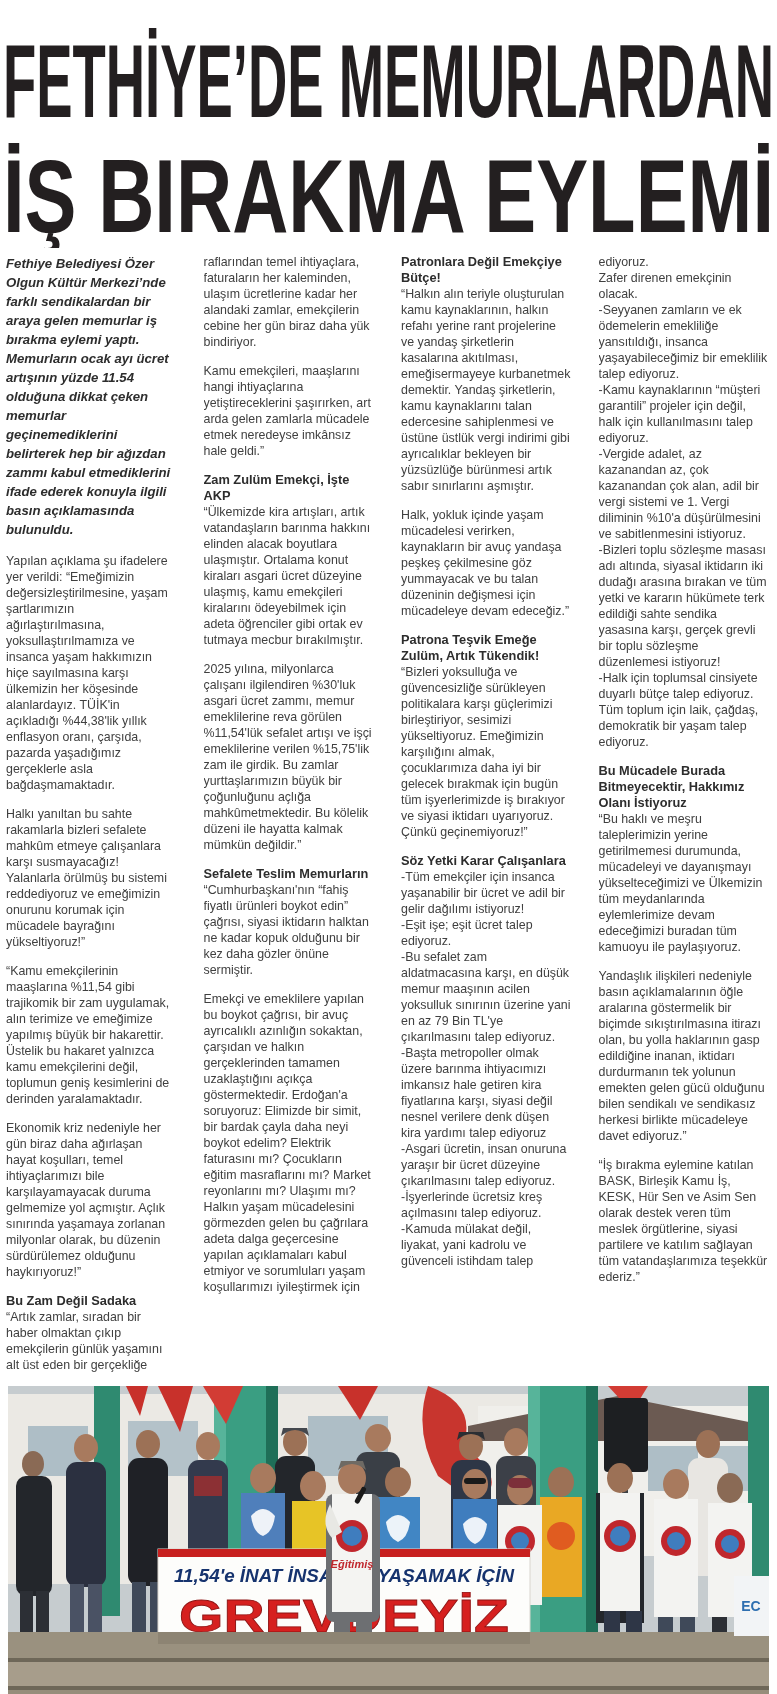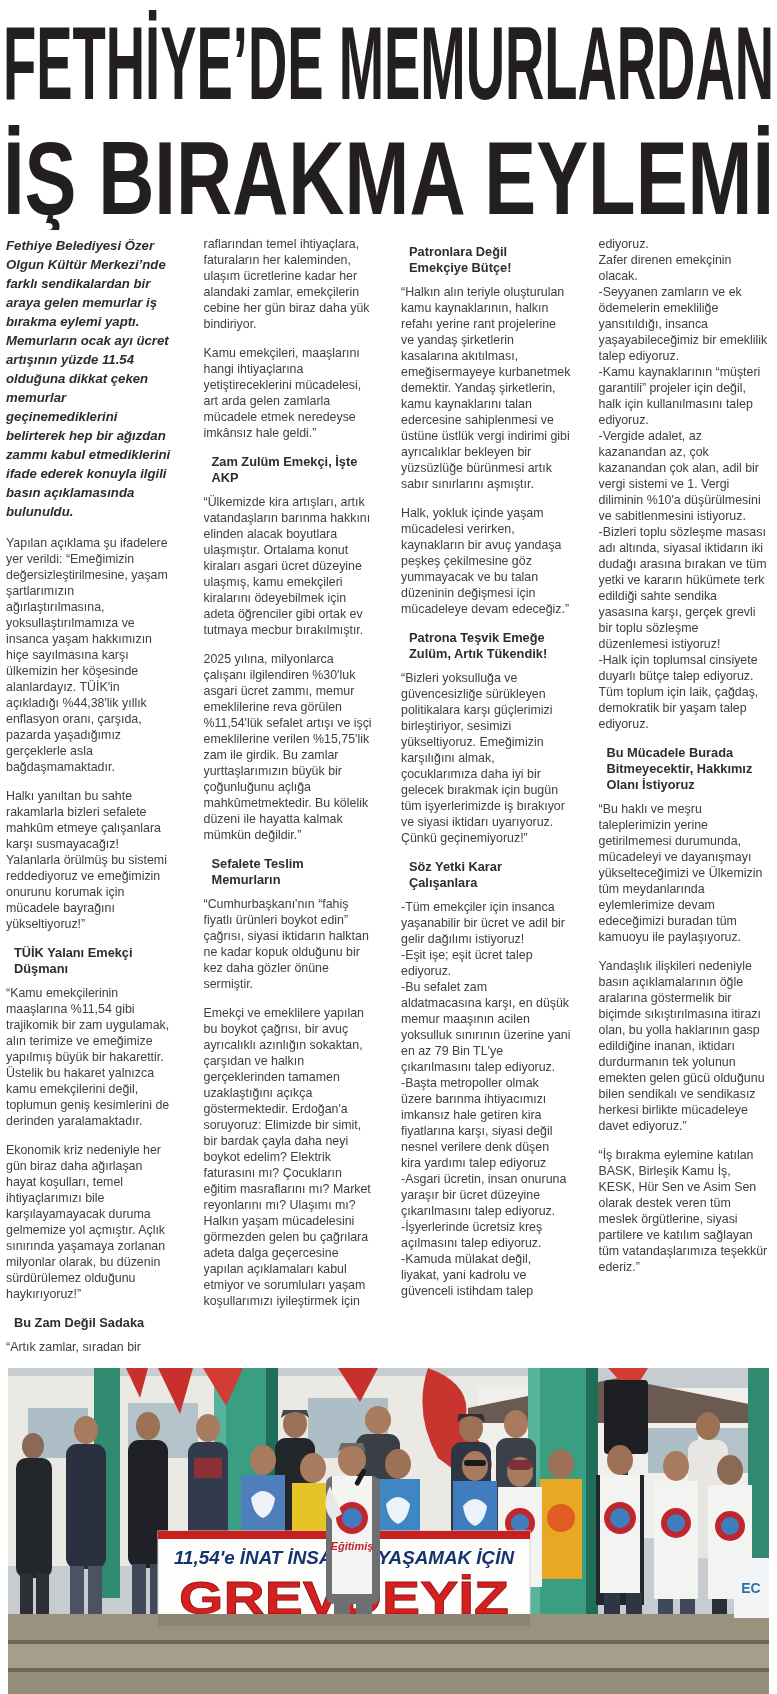--- a/index.html
+++ b/index.html
@@ -1,30 +1,30 @@
 <!DOCTYPE html>
 <html lang="tr"><head>
 <meta charset="utf-8">
 <style>
   html,body{margin:0;padding:0;background:#ffffff;}
   body{width:777px;font-family:"Liberation Sans",sans-serif;color:#3d3d3d;}
   .page{width:777px;overflow:hidden;background:#fff;}
 
   
-  .masthead{padding:2px 3px 0 3px;}
+  .masthead{padding:20px 3px 0 3px;}
   .masthead svg{display:block;}
 
   
   .columns{display:grid;grid-template-columns:repeat(4,1fr);column-gap:28px;
            padding:6px 9px 8px 6px;height:1122px;overflow:hidden;}
   .col{overflow:hidden;}
   .blk{font-size:12.4px;line-height:16px;white-space:pre-line;color:#404040;text-align:left;}
   .blk.p{margin:0 0 13px 0;}
   .blk.lede{font-weight:bold;font-style:italic;font-size:13.2px;line-height:19px;color:#2d2d2d;margin:0 0 14px 0;}
-  .blk.h{font-weight:bold;font-size:12.8px;color:#2d2d2d;margin:8px;}
+  .blk.h{font-weight:bold;font-size:12.8px;color:#2d2d2d;margin:0;}
 
   
   .photo-wrap{padding:2px 8px 0 8px;}
   .photo-wrap svg{display:block;}
 </style>
 </head>
 <body>
 
 <div class="page">
 
@@ -33,29 +33,28 @@
       <text x="0" y="97" textLength="771" lengthAdjust="spacingAndGlyphs" font-family="Liberation Sans, sans-serif" font-weight="bold" font-size="104" fill="#231f20">FETHİYE’DE MEMURLARDAN</text>
       <text x="0" y="212" textLength="771" lengthAdjust="spacingAndGlyphs" font-family="Liberation Sans, sans-serif" font-weight="bold" font-size="104" fill="#231f20">İŞ BIRAKMA EYLEMİ</text>
     </svg>
   </header>
 
   <main class="columns">
     <div class="col">
         <div class="blk lede">Fethiye Belediyesi Özer Olgun Kültür Merkezi’nde farklı sendikalardan bir araya gelen memurlar iş bırakma eylemi yaptı. Memurların ocak ayı ücret artışının yüzde 11.54 olduğuna dikkat çeken memurlar geçinemediklerini belirterek hep bir ağızdan zammı kabul etmediklerini ifade ederek konuyla ilgili basın açıklamasında bulunuldu.</div>
         <div class="blk p">Yapılan açıklama şu ifadelere yer verildi: “Emeğimizin değersizleştirilmesine, yaşam şartlarımızın ağırlaştırılmasına, yoksullaştırılmamıza ve insanca yaşam hakkımızın hiçe sayılmasına karşı ülkemizin her köşesinde alanlardayız. TÜİK'in açıkladığı %44,38'lik yıllık enflasyon oranı, çarşıda, pazarda yaşadığımız gerçeklerle asla bağdaşmamaktadır.</div>
         <div class="blk p">Halkı yanıltan bu sahte rakamlarla bizleri sefalete mahkûm etmeye çalışanlara karşı susmayacağız! Yalanlarla örülmüş bu sistemi reddediyoruz ve emeğimizin onurunu korumak için mücadele bayrağını yükseltiyoruz!”</div>
-        <div class="blk h">TÜİK Yalanı Emekçi Düşmanı</div>
         <div class="blk p">“Kamu emekçilerinin maaşlarına %11,54 gibi trajikomik bir zam uygulamak, alın terimize ve emeğimize yapılmış büyük bir hakarettir. Üstelik bu hakaret yalnızca kamu emekçilerini değil, toplumun geniş kesimlerini de derinden yaralamaktadır.</div>
         <div class="blk p">Ekonomik kriz nedeniyle her gün biraz daha ağırlaşan hayat koşulları, temel ihtiyaçlarımızı bile karşılayamayacak duruma gelmemize yol açmıştır. Açlık sınırında yaşamaya zorlanan milyonlar olarak, bu düzenin sürdürülemez olduğunu haykırıyoruz!”</div>
         <div class="blk h">Bu Zam Değil Sadaka</div>
         <div class="blk p">“Artık zamlar, sıradan bir haber olmaktan çıkıp emekçilerin günlük yaşamını alt üst eden bir gerçekliğe dönüşmüştür. Market</div>
       </div>
     <div class="col">
         <div class="blk p">raflarından temel ihtiyaçlara, faturaların her kaleminden, ulaşım ücretlerine kadar her alandaki zamlar, emekçilerin cebine her gün biraz daha yük bindiriyor.</div>
-        <div class="blk p">Kamu emekçileri, maaşlarını hangi ihtiyaçlarına yetiştireceklerini mücadelesi, art arda gelen zamlarla mücadele etmek neredeyse imkânsız hale geldi.”</div>
+        <div class="blk p">Kamu emekçileri, maaşlarını hangi ihtiyaçlarına yetiştireceklerini şaşırırken, art arda gelen zamlarla mücadele etmek neredeyse imkânsız hale geldi.”</div>
         <div class="blk h">Zam Zulüm Emekçi, İşte AKP</div>
         <div class="blk p">“Ülkemizde kira artışları, artık vatandaşların barınma hakkını elinden alacak boyutlara ulaşmıştır. Ortalama konut kiraları asgari ücret düzeyine ulaşmış, kamu emekçileri kiralarını ödeyebilmek için adeta öğrenciler gibi ortak ev tutmaya mecbur bırakılmıştır.</div>
         <div class="blk p">2025 yılına, milyonlarca çalışanı ilgilendiren %30'luk asgari ücret zammı, memur emeklilerine reva görülen %11,54'lük sefalet artışı ve işçi emeklilerine verilen %15,75'lik zam ile girdik. Bu zamlar yurttaşlarımızın büyük bir çoğunluğunu açlığa mahkûmetmektedir. Bu kölelik düzeni ile hayatta kalmak mümkün değildir.”</div>
         <div class="blk h">Sefalete Teslim Memurların</div>
         <div class="blk p">“Cumhurbaşkanı'nın “fahiş fiyatlı ürünleri boykot edin” çağrısı, siyasi iktidarın halktan ne kadar kopuk olduğunu bir kez daha gözler önüne sermiştir.</div>
         <div class="blk p">Emekçi ve emeklilere yapılan bu boykot çağrısı, bir avuç ayrıcalıklı azınlığın sokaktan, çarşıdan ve halkın gerçeklerinden tamamen uzaklaştığını açıkça göstermektedir. Erdoğan'a soruyoruz: Elimizde bir simit, bir bardak çayla daha neyi boykot edelim? Elektrik faturasını mı? Çocukların eğitim masraflarını mı? Market reyonlarını mı? Ulaşımı mı?
 Halkın yaşam mücadelesini görmezden gelen bu çağrılara adeta dalga geçercesine yapılan açıklamaları kabul etmiyor ve sorumluları yaşam koşullarımızı iyileştirmek için</div>
       </div>
     <div class="col">
         <div class="blk h">Patronlara Değil Emekçiye Bütçe!</div>

